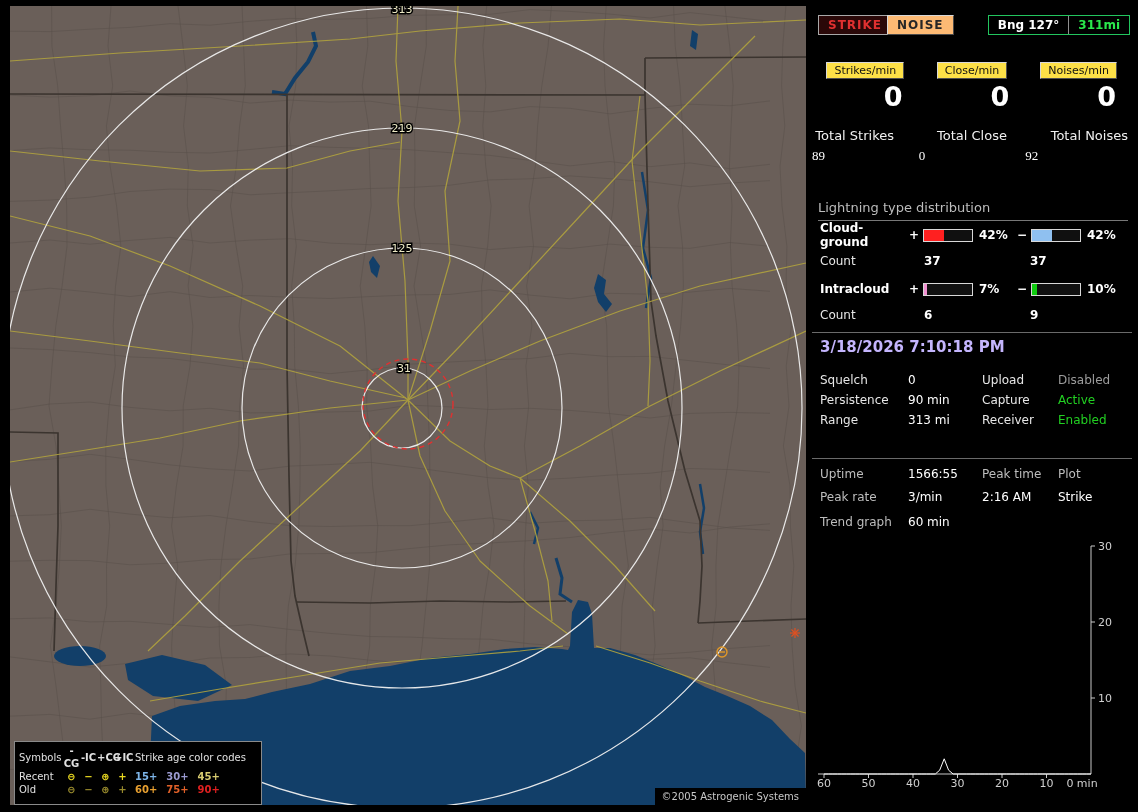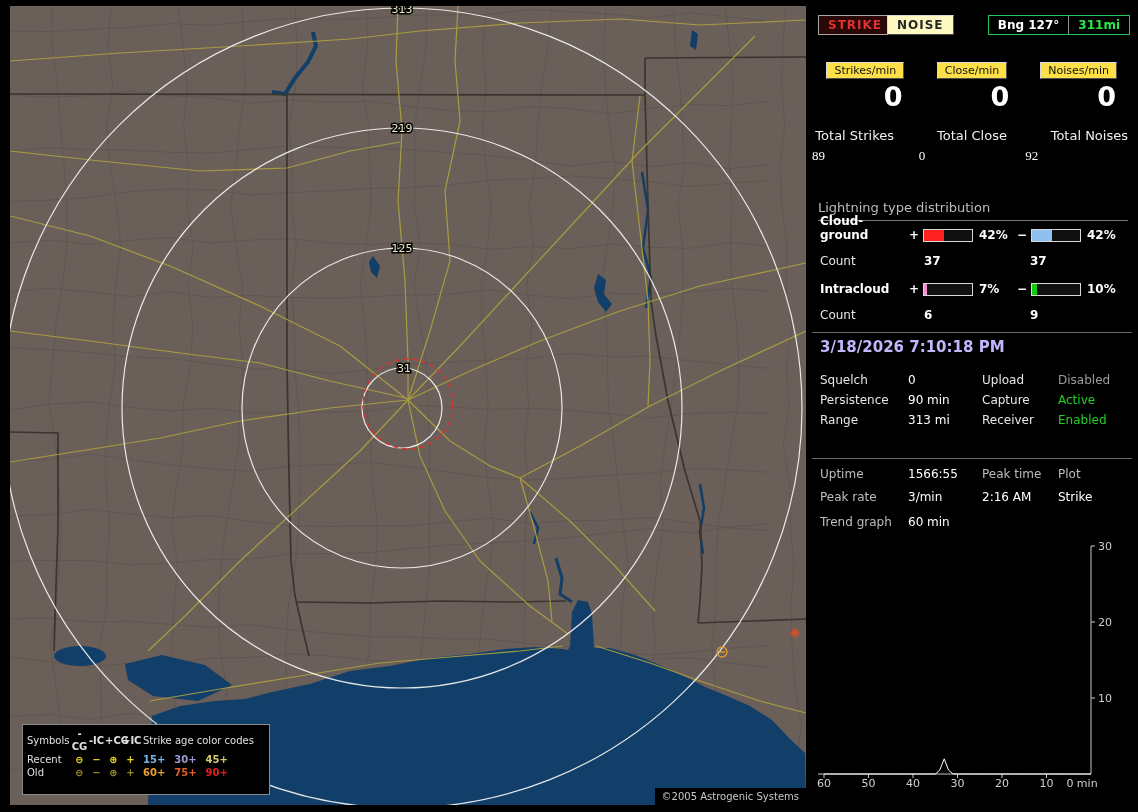--- a/index.html
+++ b/index.html
@@ -5,52 +5,52 @@
   html,body{margin:0;padding:0;background:#000;}
   body{width:1138px;height:812px;position:relative;overflow:hidden;
        font-family:"DejaVu Sans","Liberation Sans",sans-serif;}
   .screen{position:absolute;inset:0;background:#000;}
 
   
   .map{position:absolute;left:10px;top:6px;width:796px;height:799px;overflow:hidden;background:#6a5f59;}
   .map svg{display:block;}
   .copyright{position:absolute;right:0;bottom:0;background:#000;color:#c8c8c8;
              font-size:10px;padding:3px 7px;}
-  .legend{position:absolute;left:4px;bottom:10px;width:238px;background:#000;
-          border:1px solid #8a8a8a;color:#e0e0e0;font-size:10px;padding:2px 4px 15px 4px;margin-left:8px;}
+  .legend{position:absolute;left:4px;bottom:0;width:238px;background:#000;
+          border:1px solid #8a8a8a;color:#e0e0e0;font-size:10px;padding:2px 4px 8px 4px;}
   .lg-row{display:grid;grid-template-columns:44px 17px 17px 17px 17px 1fr;line-height:13px;align-items:center;}
   .lg-row .sym{text-align:center;font-weight:bold;}
   .ages{display:flex;gap:9px;padding-left:4px;font-weight:bold;}
   .lg-age-title{padding-left:4px;}
 
   
   .panel{position:absolute;left:812px;top:6px;width:320px;height:800px;background:#000;
          color:#e0e0e0;font-size:12px;}
   .panel button{font-family:inherit;font-weight:bold;font-size:12px;cursor:pointer;}
   #strike-btn{position:absolute;left:6px;top:9px;background:#2a0808;color:#e03030;
               border:1px solid #a8a8a8;padding:2px 9px;letter-spacing:1px;}
-  #noise-btn{position:absolute;left:75px;top:9px;background:#fef9c3;color:#262626;
+  #noise-btn{position:absolute;left:75px;top:9px;background:#fdba74;color:#262626;
              border:1px solid;border-color:#d8d8d8 #4a4a4a #4a4a4a #d8d8d8;padding:2px 9px;letter-spacing:1px;}
   .bng-box{position:absolute;right:2px;top:9px;border:1px solid #22c55e;background:#000;display:flex;}
   .bng-box .bearing{padding:2px 9px;color:#fff;font-weight:bold;border-right:1px solid #909090;}
   .bng-box .brange{padding:2px 9px;color:#2ae84c;font-weight:bold;}
 
   .row{position:absolute;left:0;width:100%;display:grid;grid-template-columns:repeat(3,1fr);}
   .minlabels{top:56px;justify-items:center;}
   .minlbl{background:#fde047;color:#111;font-size:11px;padding:1px 7px;
           border:1px solid;border-color:#d8d8d8 #4f4f4f #4f4f4f #d8d8d8;}
   .zeros{top:76px;}
   .zero{color:#fff;font-weight:bold;font-size:27px;text-align:right;padding-right:16px;line-height:30px;}
   .totlbls{top:122px;text-align:center;font-size:13px;color:#f0f0f0;gap:32px;}
   .totvals{top:142px;font-size:13px;color:#fff;}
   .totvals span{text-align:left;padding-right:8px;font-family:Liberation Serif, serif;}
 
   .dist-title{position:absolute;top:194px;left:6px;right:4px;color:#bcbcbc;font-size:13px;
               border-bottom:1px solid #787878;padding-bottom:5px;}
-  .dist-row{position:absolute;left:8px;display:flex;align-items:flex-end;height:14px;}
+  .dist-row{position:absolute;left:8px;display:flex;align-items:center;height:14px;}
   .dlabel{width:88px;font-weight:bold;color:#fff;}
   .sign{width:12px;text-align:center;color:#fff;font-weight:bold;}
   .bar{width:48px;height:11px;border:1px solid #d8d8d8;background:#101010;margin:0 3px;display:inline-block;}
   .bar-fill{display:block;height:100%;min-width:3px;}
   .pct{width:37px;font-weight:bold;color:#fff;padding-left:3px;}
   .count-row{position:absolute;left:0;width:100%;display:grid;grid-template-columns:104px 106px 1fr;padding-left:8px;box-sizing:border-box;}
   .clbl{color:#e6e6e6;}
   .cval{color:#fff;font-weight:bold;}
 
   .hr{position:absolute;left:0;width:100%;border-top:1px solid #6a6a6a;}

